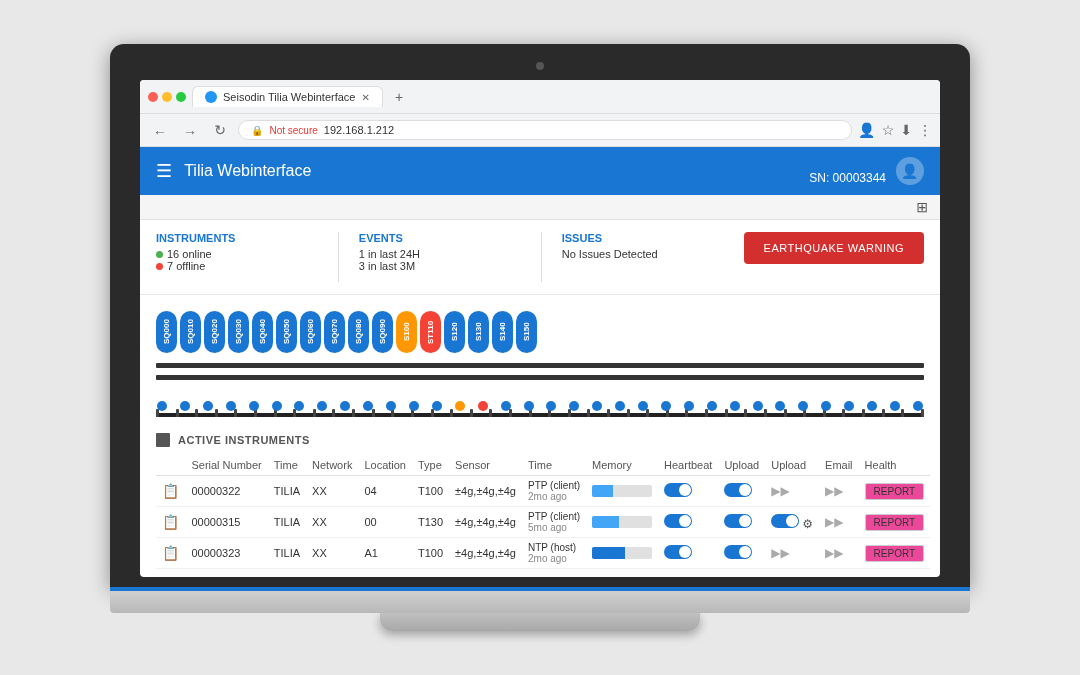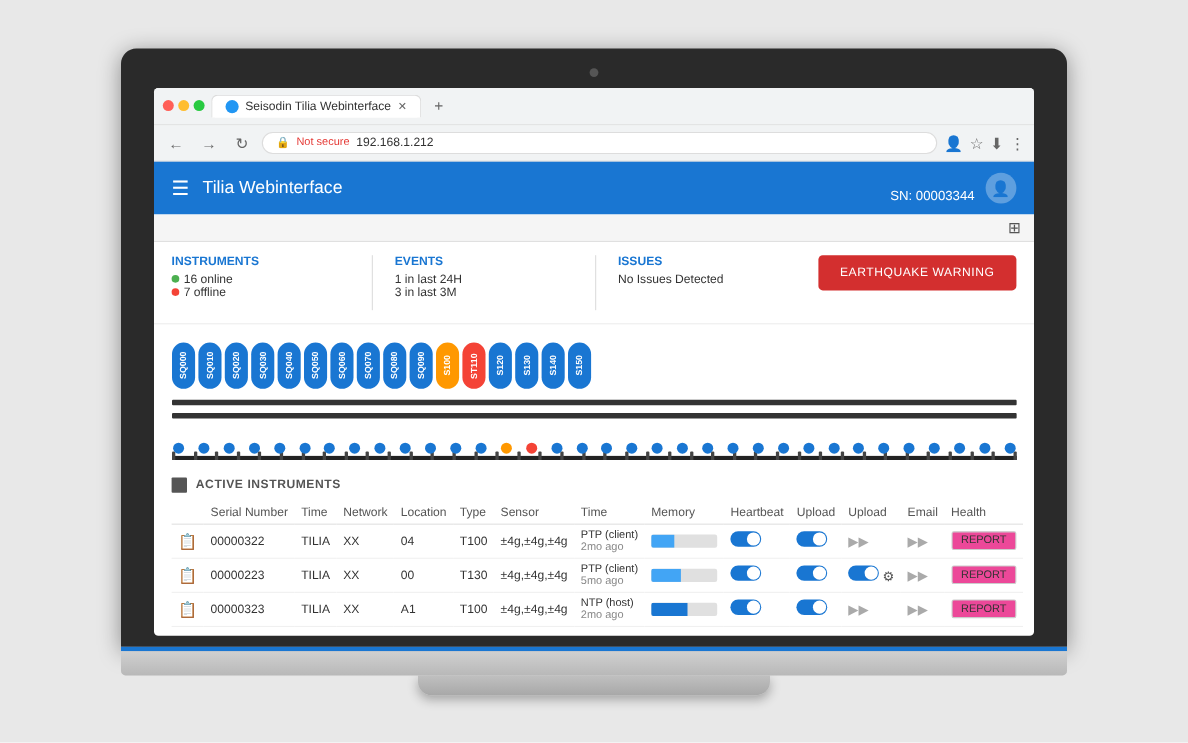--- a/index.html
+++ b/index.html
@@ -680,21 +680,21 @@
               </td>
               <td>
                 <span class="send-icon">▶▶</span>
               </td>
               <td>
                 <button class="report-btn">REPORT</button>
               </td>
             </tr>
             <tr>
               <td><span style="color:#888;font-size:14px;">📋</span></td>
-              <td>00000223</td>
+              <td>00000315</td>
               <td>TILIA</td>
               <td>XX</td>
               <td>00</td>
               <td>T130</td>
               <td>±4g,±4g,±4g</td>
               <td>
                 <div style="font-size:10px;">PTP (client)</div>
                 <div style="font-size:10px;color:#888;">5mo ago</div>
               </td>
               <td>

